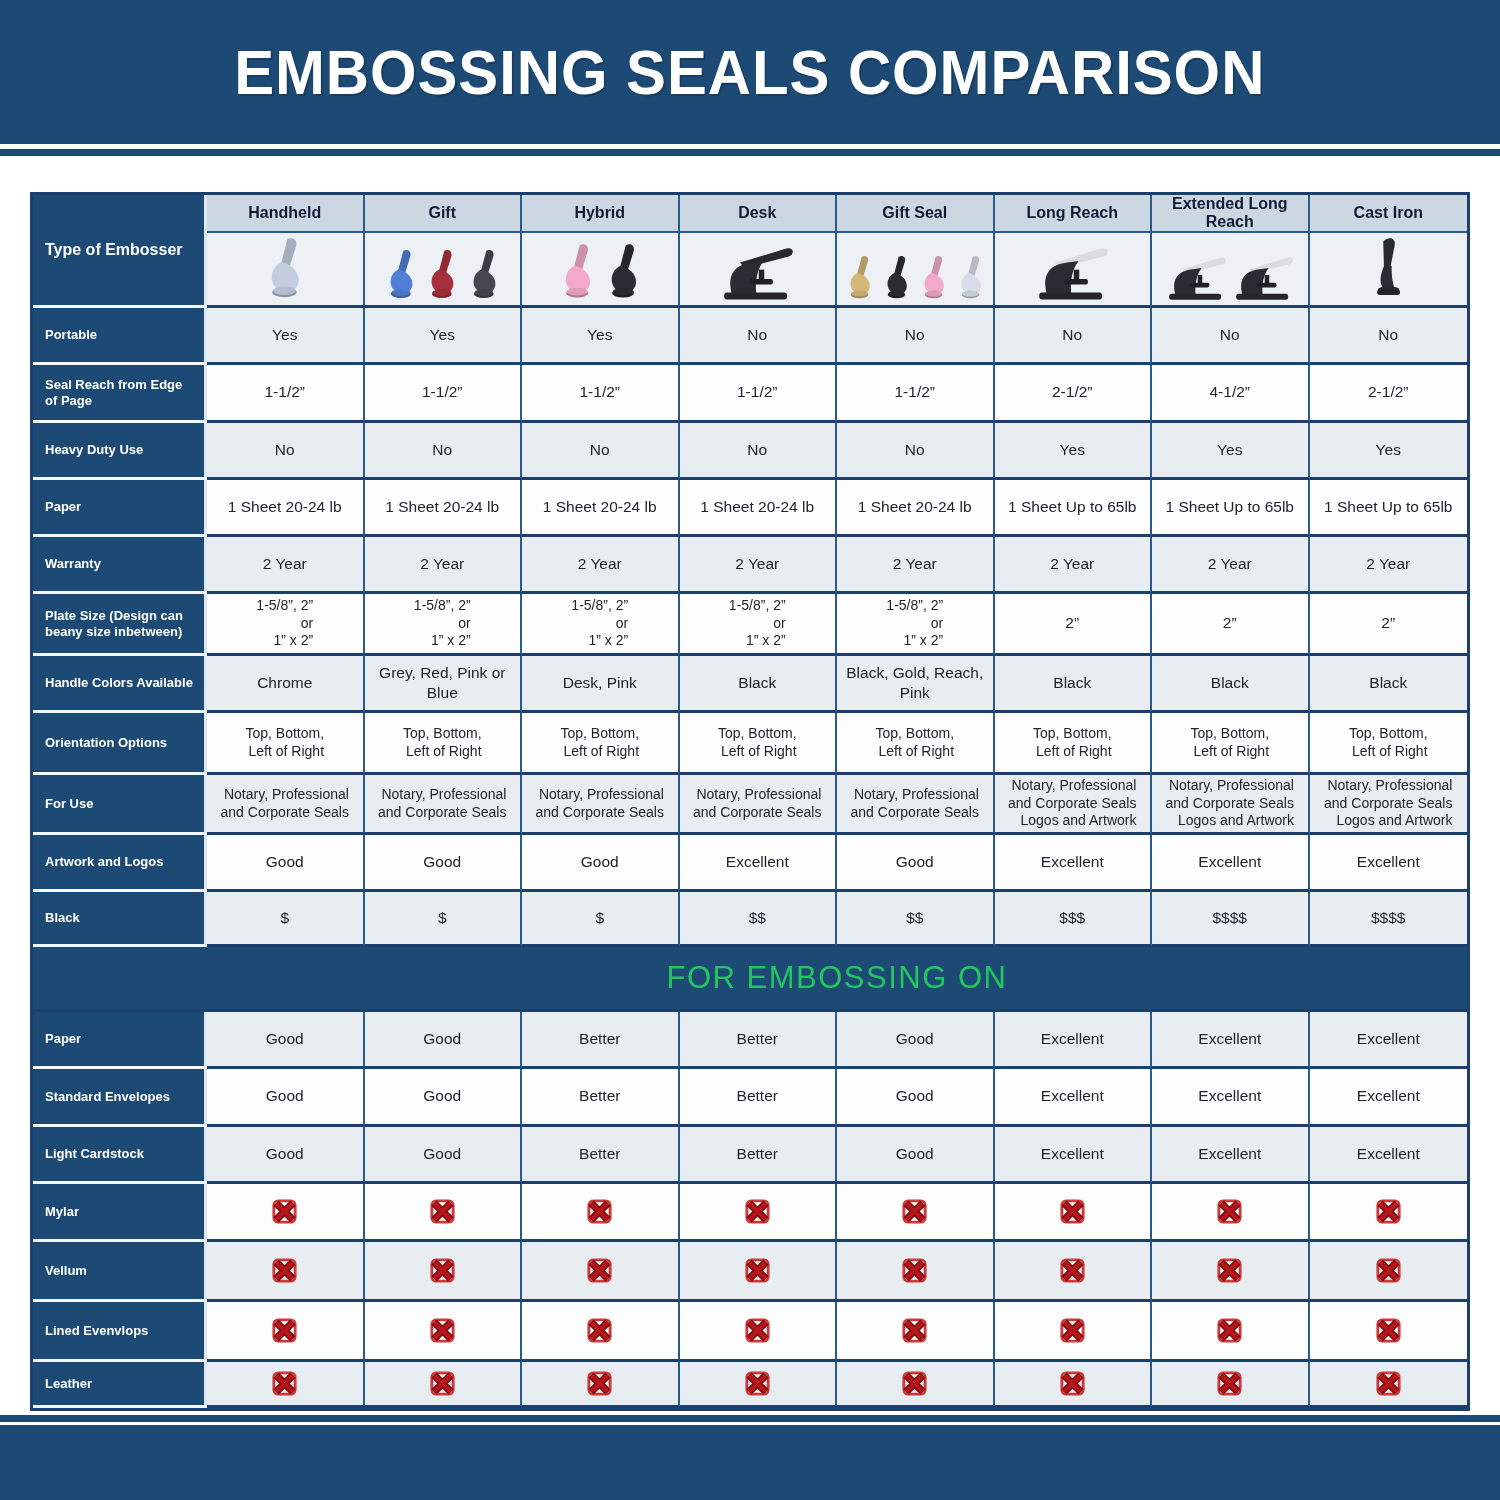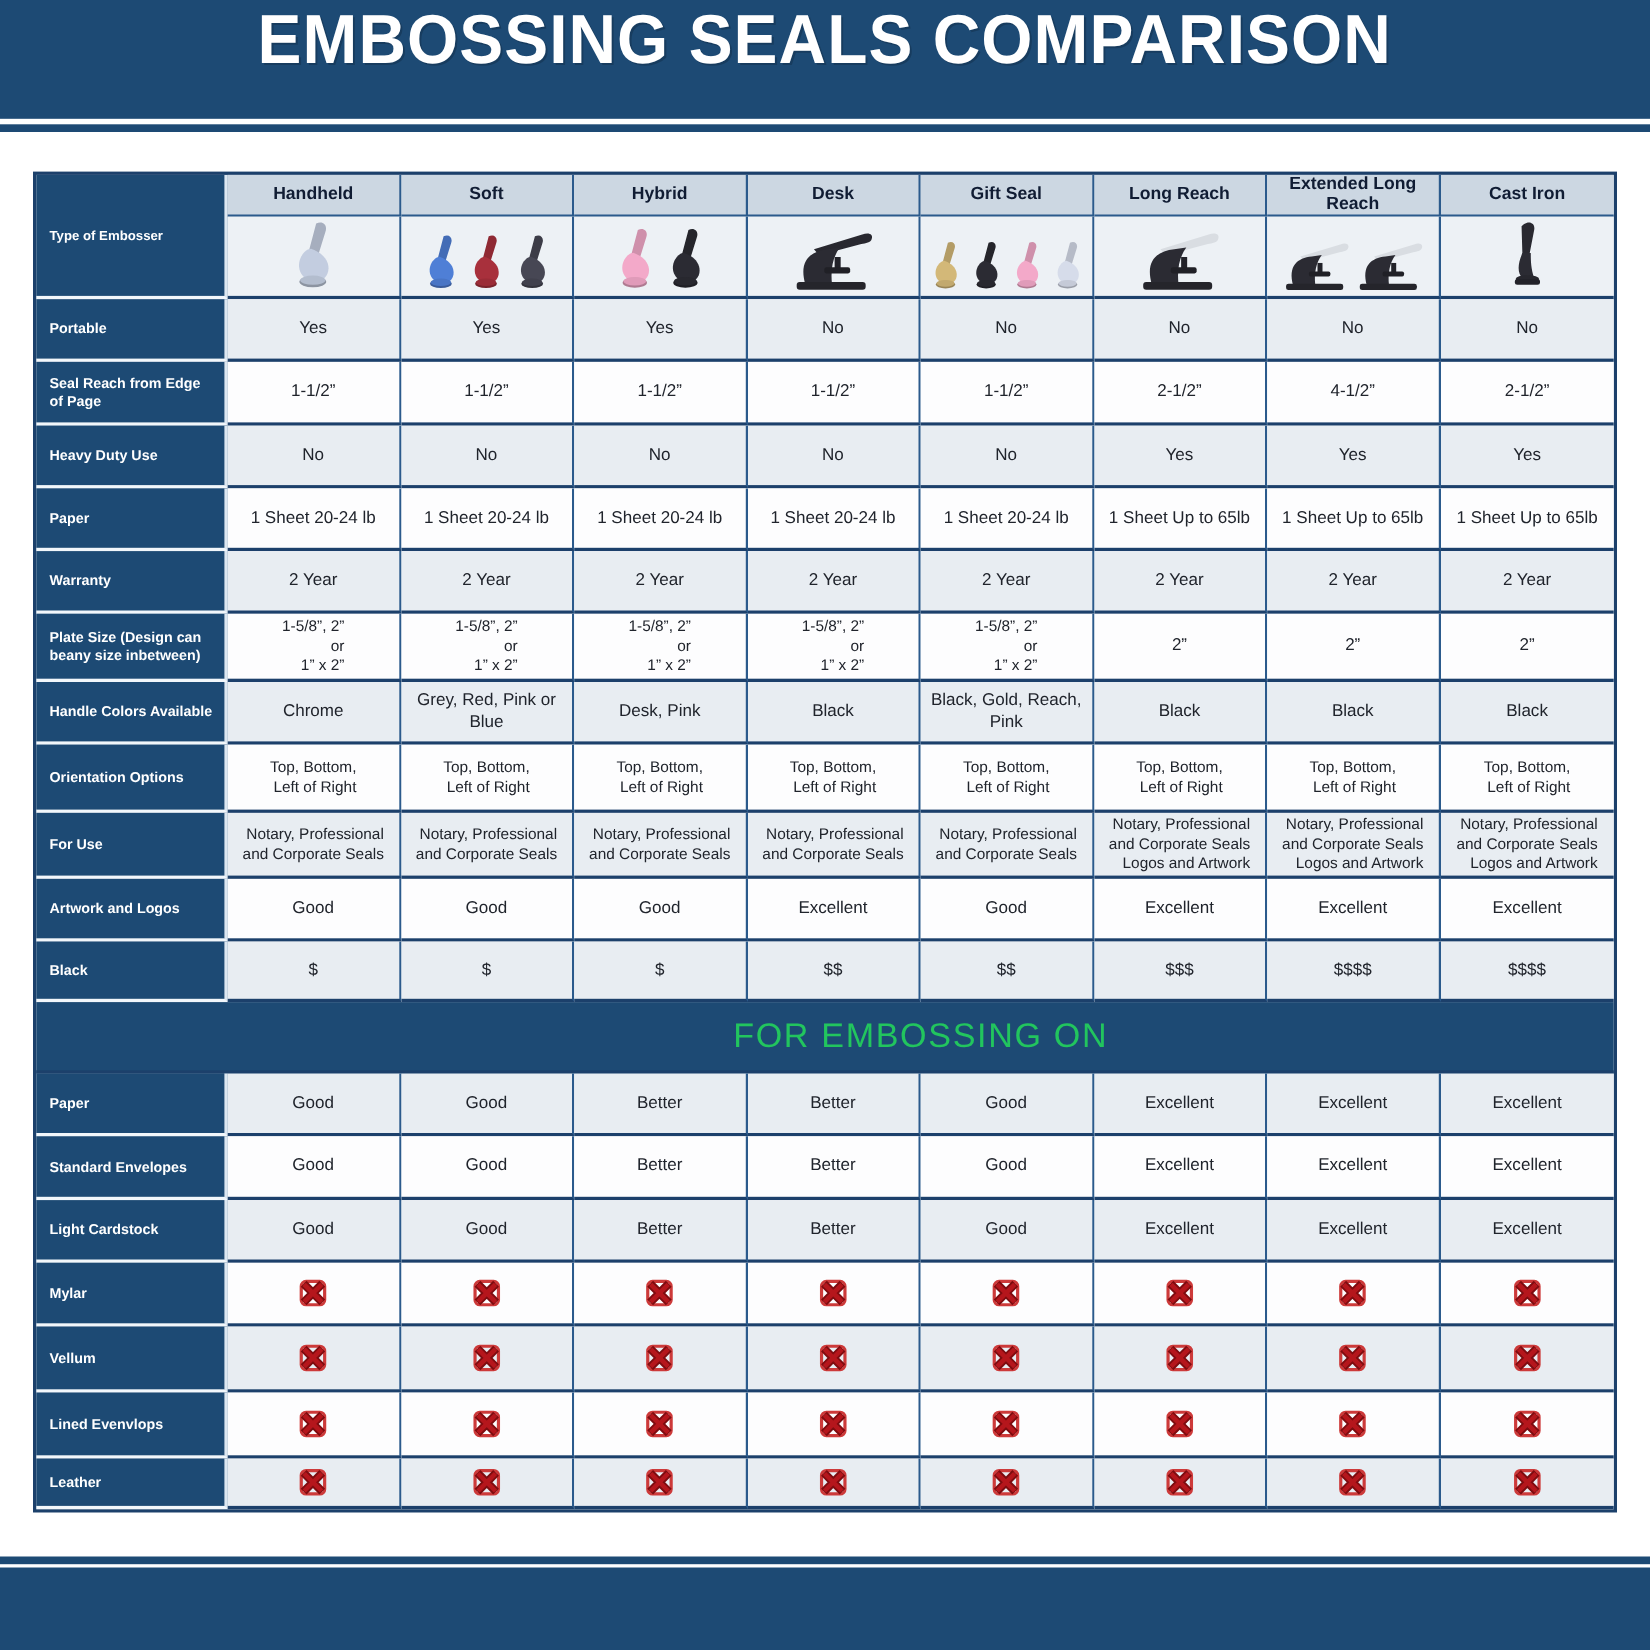--- a/index.html
+++ b/index.html
@@ -1,33 +1,33 @@
 <!DOCTYPE html>
 <html><head>
 <meta charset="utf-8">
 <style>
   html,body{margin:0;padding:0;background:#ffffff;}
   body{width:1500px;height:1500px;position:relative;overflow:hidden;
        font-family:"Liberation Sans","DejaVu Sans",sans-serif;}
   .page{position:absolute;inset:0;background:#fff;}
 
   
-  .title-band{height:108px;background:#1d4a74;display:flex;justify-content:center;}
+  .title-band{height:144px;background:#1d4a74;display:flex;align-items:center;justify-content:center;}
   .title-band h1{margin:0;color:#ffffff;font-size:63px;font-weight:bold;letter-spacing:1px;
                  transform:scaleX(0.95);text-shadow:2px 2px 0 rgba(0,0,0,0.18);white-space:nowrap;}
   .rule-top{margin-top:5px;height:7px;background:#1d4a74;}
 
   
   .table-wrap{margin:36px 30px 0 30px;width:1440px;box-sizing:border-box;
               border:3px solid #1c406b;display:grid;
               grid-template-columns:174px repeat(8,1fr);background:#fff;}
   .lbl{background:#1d4a74;color:#ffffff;font-weight:bold;font-size:13px;line-height:1.2;
        display:flex;align-items:center;padding:2px 10px 2px 12px;text-align:left;
        border-right:3px solid #dce7f1;border-bottom:3px solid #f2f7fb;box-sizing:border-box;}
-  .toe{font-size:12px;}
+  .toe{font-size:16px;}
   .hdr{background:#ccd7e2;color:#101c33;font-weight:bold;font-size:16px;
        display:flex;align-items:center;justify-content:center;text-align:center;
        border-right:2px solid #2b5a8c;border-bottom:2px solid #2b5a8c;box-sizing:border-box;}
   .imgcell{background:#edf1f5;display:flex;align-items:flex-end;justify-content:center;gap:2px;
        padding:3px 2px 4px 2px;border-right:2px solid #2b5a8c;border-bottom:3px solid #1c406b;box-sizing:border-box;}
   .cell{display:flex;align-items:center;justify-content:center;text-align:center;
        color:#20242c;font-size:15.5px;line-height:1.3;white-space:pre-line;
        border-right:2px solid #2b5a8c;border-bottom:3px solid #1c406b;box-sizing:border-box;padding:2px 4px;}
   .cell.sm{font-size:14px;line-height:1.25;text-align:right;}
   .cell.light{background:#e8edf2;}
@@ -46,21 +46,21 @@
 
 <div class="page">
   <header class="title-band">
     <h1>EMBOSSING SEALS COMPARISON</h1>
   </header>
   <div class="rule-top"></div>
 
   <div class="table-wrap" id="table-root" style="grid-template-rows: 38px 75px 57px 58px 57px 57px 57px 62px 57px 62px 60px 57px 55px 65px 57px 58px 57px 58px 60px 60px 46px;">
       <div class="lbl toe" style="grid-row: 1 / 3;">Type of Embosser</div>
       <div class="hdr">Handheld</div>
-      <div class="hdr">Soft</div>
+      <div class="hdr">Gift</div>
       <div class="hdr">Hybrid</div>
       <div class="hdr">Desk</div>
       <div class="hdr">Gift Seal</div>
       <div class="hdr">Long Reach</div>
       <div class="hdr">Extended Long Reach</div>
       <div class="hdr lastcol">Cast Iron</div>
       <div class="imgcell">
         <svg viewBox="0 0 64 84" height="64">
           <path d="M36 3 C44 -1 50 5 47 13 L38 42 27 37 Z" fill="rgb(166,174,190)"></path>
           <path d="M26 34 C13 42 11 62 26 70 C41 77 54 66 50 51 C47 41 38 36 30 33 Z" fill="#c3cde0"></path>

